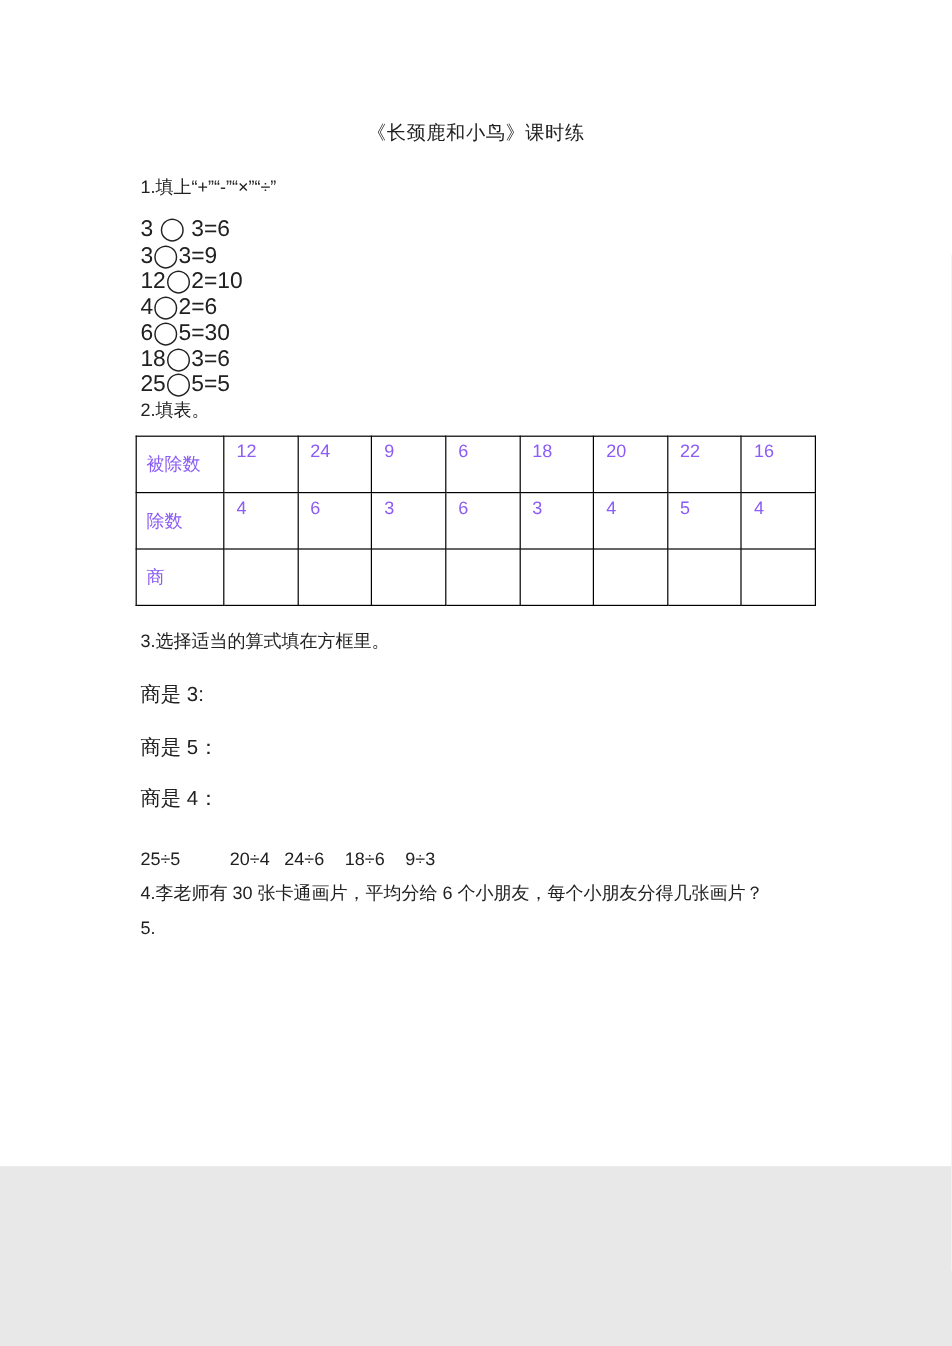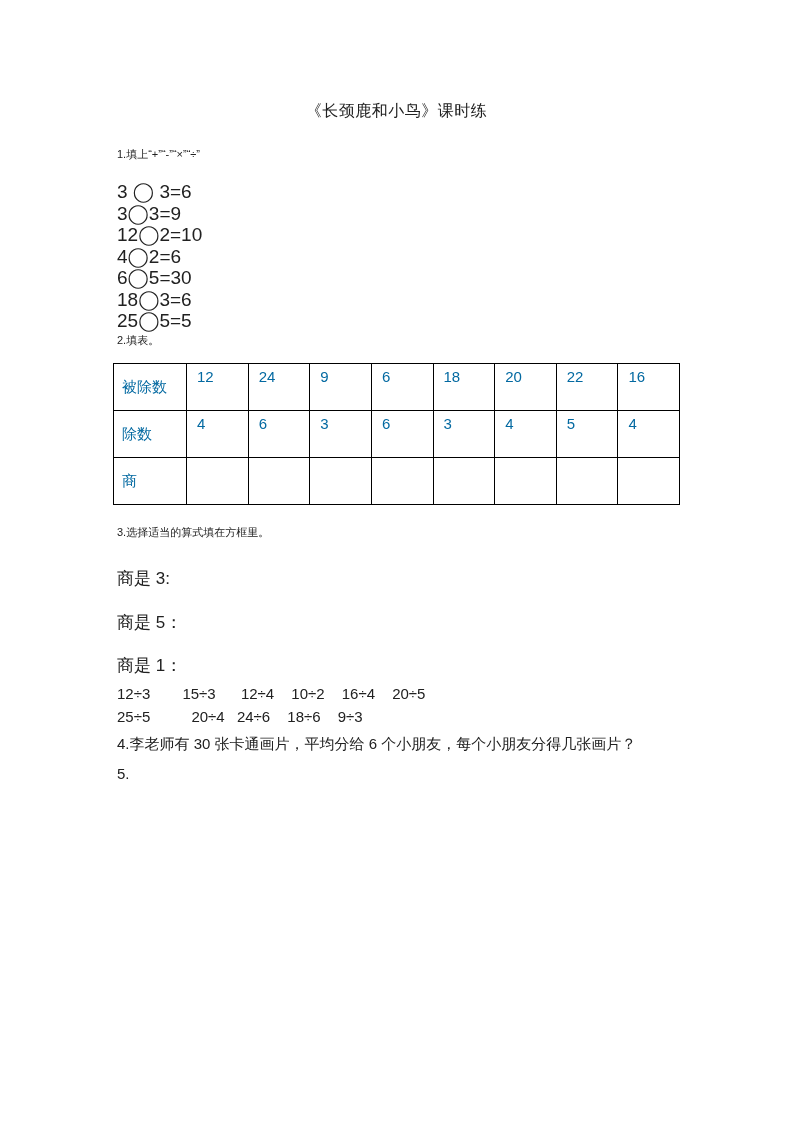--- a/index.html
+++ b/index.html
@@ -3,56 +3,56 @@
 <meta charset="utf-8">
 <style>
   html, body {
     margin: 0;
     padding: 0;
     background: #e8e8e8;
   }
   .page {
     position: relative;
     width: 793px;
-    height: 1122px;
+    height: 972px;
     margin: 0 auto;
     background: #ffffff;
     font-family: "Liberation Sans", "DejaVu Sans", sans-serif;
     font-size: 15px;
     color: #212121;
     overflow: hidden;
   }
   .abs { position: absolute; left: 117px; white-space: pre; }
   .doc-title {
     position: absolute;
     top: 101px;
     left: 0;
     right: 0;
     text-align: center;
     font-size: 16px;
     letter-spacing: 0.5px;
   }
-  .heading { font-size: 11px; }
+  .heading { font-size: 15px; }
   .equations {
     position: absolute;
     top: 181px;
     left: 117px;
     line-height: 21.5px;
     font-size: 19px;
   }
   .eq { white-space: pre; }
   table.fill-table {
     position: absolute;
     top: 363px;
     left: 113px;
     width: 567px;
     border-collapse: collapse;
     table-layout: fixed;
     font-size: 15px;
-    color: #0369a1;
+    color: #8b5cf6;
   }
   table.fill-table td {
     border: 1px solid #000000;
     height: 42px;
     vertical-align: top;
     padding: 4px 2px 0 10px;
   }
   table.fill-table td.row-label {
     vertical-align: middle;
     padding: 0 2px 0 8px;
@@ -123,30 +123,22 @@
       <td></td>
       <td></td>
     </tr>
   </tbody>
     </table>
 
   <div class="abs heading" style="top:525px;">3.选择适当的算式填在方框里。</div>
 
   <div class="abs prompt" style="top:567px;">商是 3:</div>
   <div class="abs prompt" style="top:611px;">商是 5：</div>
-  <div class="abs prompt" style="top:654px;">商是 1：</div>
+  <div class="abs prompt" style="top:654px;">商是 4：</div>
 
-  <div class="expr line1" style="top:685px;">
-    <span>12÷3</span>
-    <span>15÷3</span>
-    <span>12÷4</span>
-    <span>10÷2</span>
-    <span>16÷4</span>
-    <span>20÷5</span>
-  </div>
   <div class="expr line2" style="top:708px;">
     <span>25÷5</span>
     <span>20÷4</span>
     <span>24÷6</span>
     <span>18÷6</span>
     <span>9÷3</span>
   </div>
 
   <div class="abs word-problem" style="top:735px;">4.李老师有 30 张卡通画片，平均分给 6 个小朋友，每个小朋友分得几张画片？</div>
   <div class="abs" style="top:765px;">5.</div>

